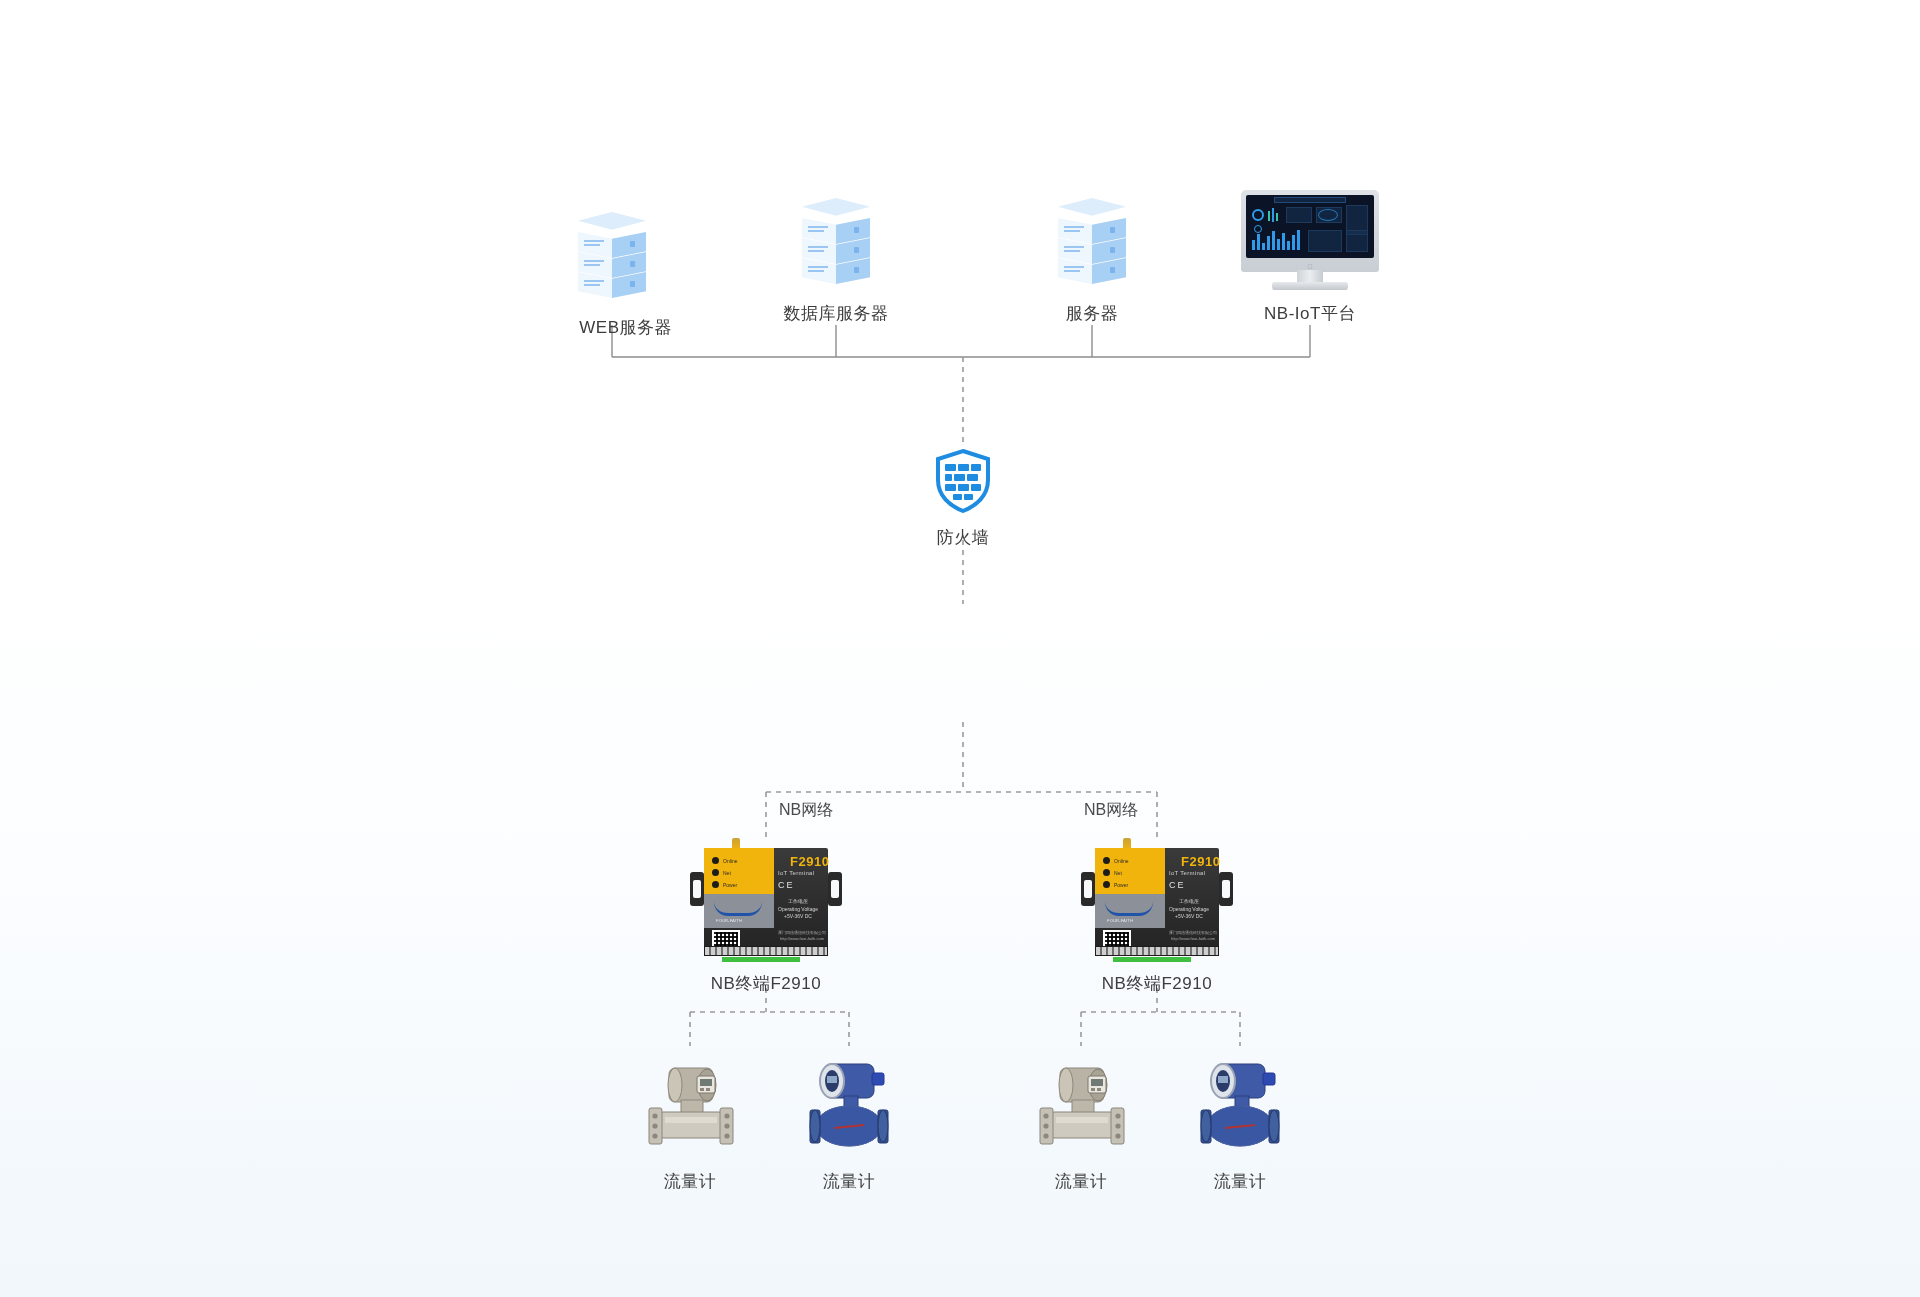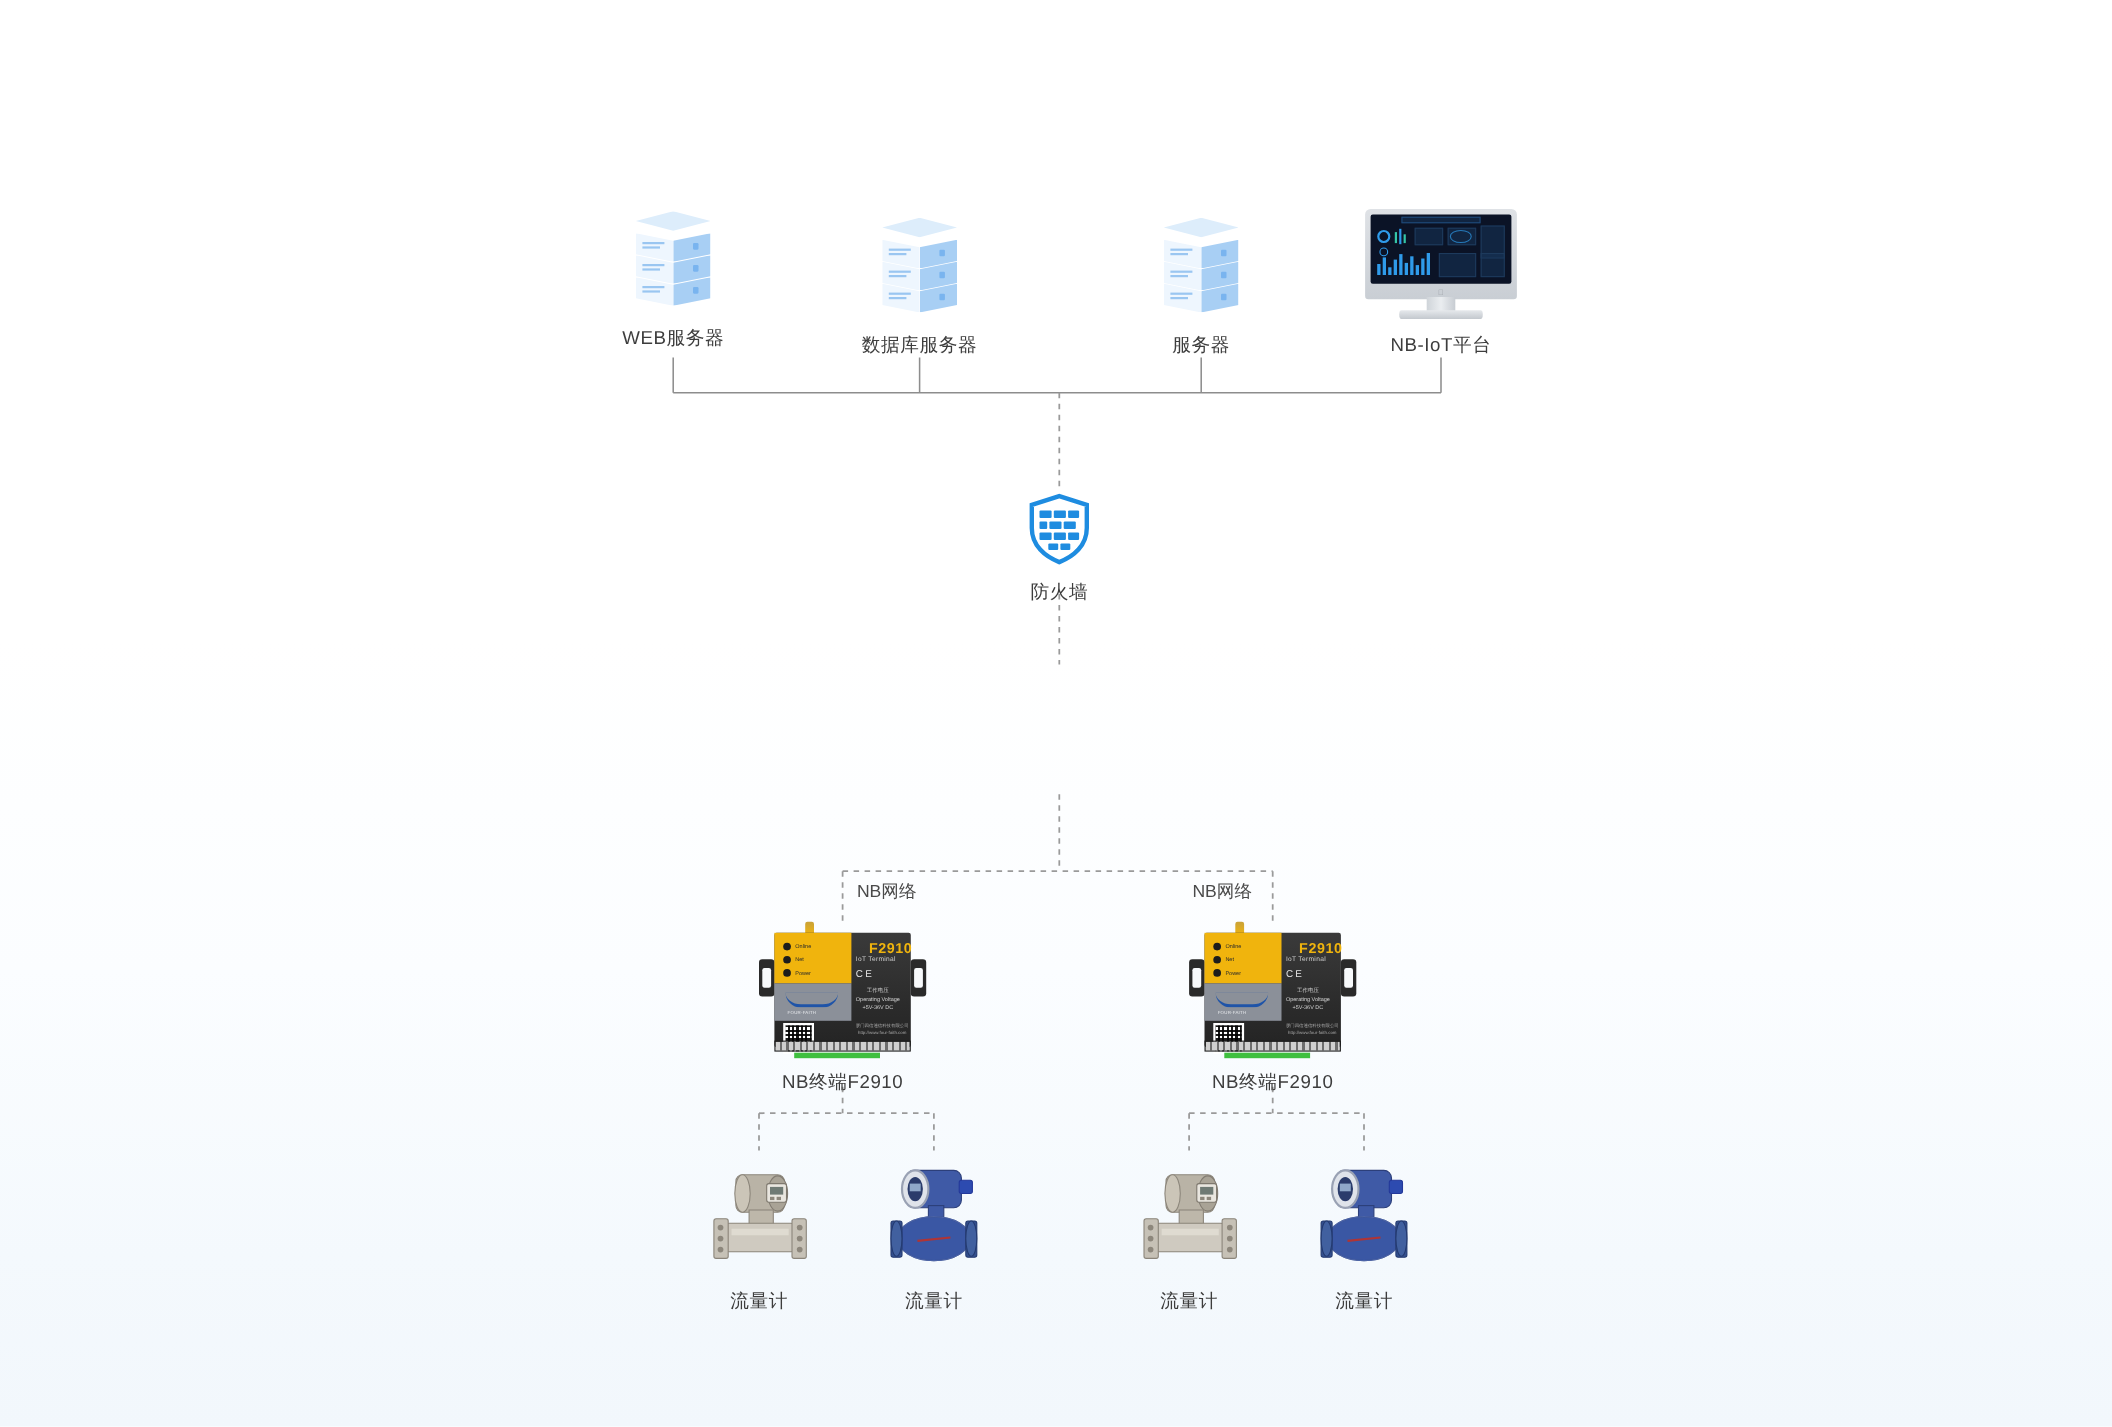--- a/index.html
+++ b/index.html
@@ -192,21 +192,21 @@
       <path d="M690 1012 L690 1046"></path>
       <path d="M849 1012 L849 1046"></path>
 
       <path d="M1157 988 L1157 1012"></path>
       <path d="M1081 1012 L1240 1012"></path>
       <path d="M1081 1012 L1081 1046"></path>
       <path d="M1240 1012 L1240 1046"></path>
     </g>
   </svg>
 
-  <div class="node" style="left:552px; top:192px; width:120px;">
+  <div class="node" style="left:552px; top:212px; width:120px;text-align:right;">
     <div class="server">
       <div class="srv-top"></div>
       <div class="srv-layer" style="top:20px;">
         <div class="srv-face-l" style="top:0;"></div>
         <div class="srv-face-r" style="top:0;"></div>
         <div class="srv-vent" style="left:20px; top:8px; width:20px;"></div>
         <div class="srv-vent" style="left:20px; top:12px; width:16px;"></div>
         <div class="srv-led" style="left:66px; top:9px;"></div>
       </div>
       <div class="srv-layer" style="top:40px;">

